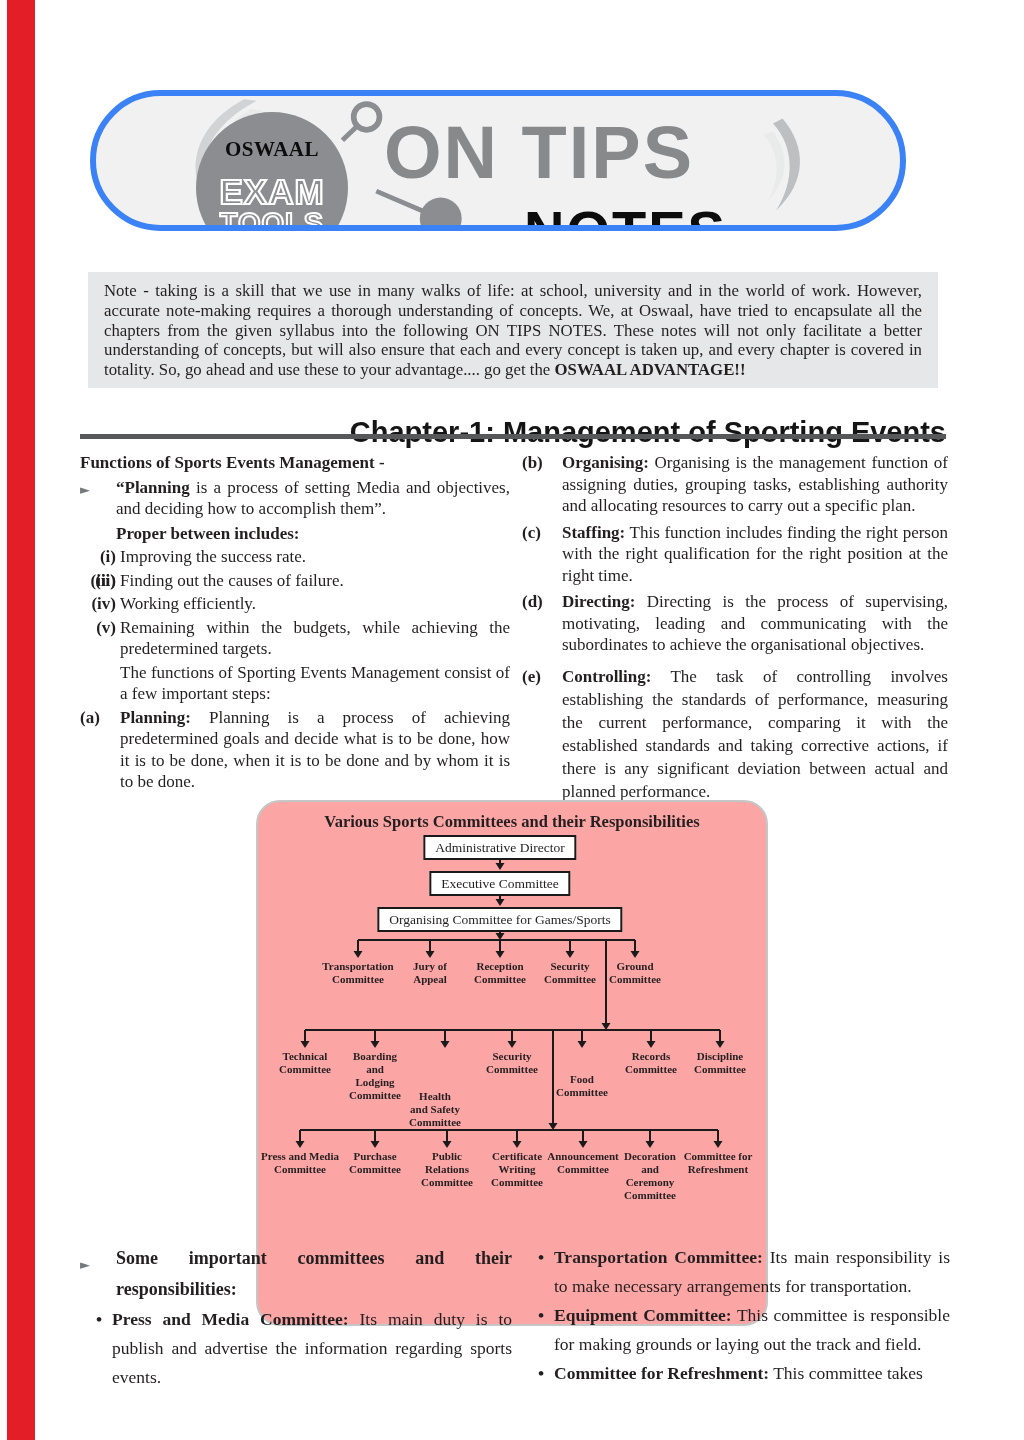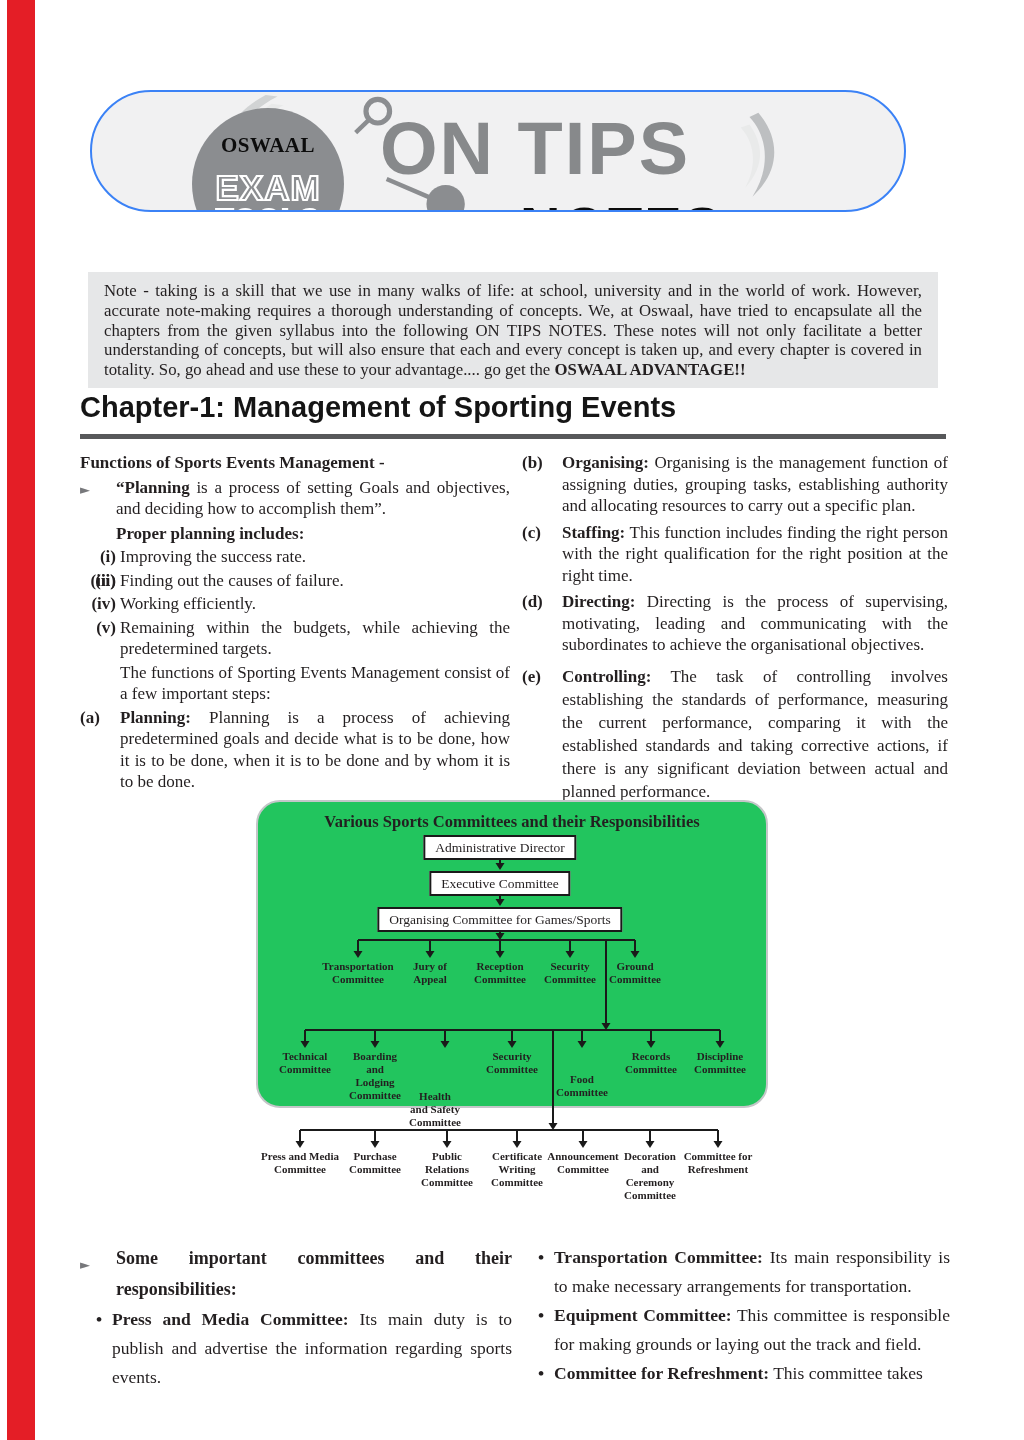--- a/index.html
+++ b/index.html
@@ -5,22 +5,22 @@
   html,body{margin:0;padding:0;}
   body{
     width:1024px;height:1440px;position:relative;background:#ffffff;
     font-family:"Liberation Serif",serif;color:#231f20;overflow:hidden;
   }
   
   .red-strip{position:absolute;left:7px;top:0;width:28px;height:1440px;background:#e41e26;}
 
   
   .pill{
-    position:absolute;left:90px;top:90px;width:816px;height:122px;box-sizing:border-box;
-    background:#f1f1f2;border:2px solid #3b82f6;border-radius:88px;overflow:hidden;
+    position:absolute;left:90px;top:90px;width:816px;height:141px;box-sizing:border-box;
+    background:#f1f1f2;border:6px solid #3b82f6;border-radius:88px;overflow:hidden;
   }
   .pill svg.deco{position:absolute;left:0;top:0;width:100%;height:100%;}
   .logo-circle{
     position:absolute;left:100px;top:16px;width:152px;height:152px;border-radius:50%;
     background:#8b8d90;display:flex;flex-direction:column;align-items:center;justify-content:center;
     line-height:1;z-index:2;
   }
   .logo-l1{font-family:"Liberation Serif",serif;font-weight:bold;font-size:21px;color:#0c0c0c;letter-spacing:.5px;}
   .logo-l2{font-family:"Liberation Sans",sans-serif;font-weight:bold;font-size:35px;color:#8b8d90;-webkit-text-stroke:2.2px #ffffff;margin-top:14px;letter-spacing:1px;}
   .logo-l3{font-family:"Liberation Sans",sans-serif;font-weight:bold;font-size:29px;color:#8b8d90;-webkit-text-stroke:2px #ffffff;letter-spacing:1px;}
@@ -33,42 +33,42 @@
     font-weight:bold;font-size:56px;letter-spacing:2px;color:#0c0c0c;z-index:2;
   }
 
   
   .intro{
     position:absolute;left:88px;top:272px;width:850px;box-sizing:border-box;height:116px;
     background:#e6e7e8;padding:9px 16px 8px 16px;font-size:16.8px;line-height:19.8px;text-align:justify;
   }
   
   .chapter{
-    position:absolute;left:80px;top:391px;width:866px;text-align:left;
+    position:absolute;left:80px;top:416px;width:866px;text-align:right;
     font-family:"Liberation Sans",sans-serif;font-weight:bold;font-size:29px;color:#151515;
   }
   .rule{position:absolute;left:80px;top:434px;width:866px;height:5px;background:#57585a;}
 
   
   .col{position:absolute;top:452px;font-size:17px;line-height:21.5px;text-align:justify;}
   .col-left{left:80px;width:430px;}
   .col-right{left:522px;width:426px;}
   .col-head{font-weight:bold;text-align:left;margin-bottom:3px;}
   .hang36{position:relative;padding-left:36px;}
   .hang40{position:relative;padding-left:40px;}
   .tri{position:absolute;left:0;top:2px;color:#77787b;font-size:13px;font-family:"DejaVu Sans",sans-serif;}
   .subhead{font-weight:bold;text-align:left;margin:3px 0 2px 0;}
   .rm{position:absolute;left:0;top:0;width:36px;text-align:right;font-weight:bold;}
   .lm{position:absolute;left:0;top:0;width:34px;text-align:left;font-weight:bold;}
   .item{margin-bottom:2px;}
 
   
   .diagram{
-    position:absolute;left:256px;top:800px;width:512px;height:308px;box-sizing:border-box;
-    border:2px solid #c4c6c8;border-radius:24px;background:#22c55e;
+    position:absolute;left:256px;top:800px;width:512px;height:526px;box-sizing:border-box;
+    border:2px solid #c4c6c8;border-radius:24px;background:#fca5a5;
   }
   .dg-title{position:absolute;left:0;top:10px;width:100%;text-align:center;font-weight:bold;font-size:16.5px;}
   .dg-box{
     position:absolute;left:242px;transform:translateX(-50%);white-space:nowrap;
     border:2px solid #1a1a1a;background:#fff;font-weight:normal;font-size:13.5px;
     padding:2px 10px;line-height:17px;
   }
   .dg-svg{position:absolute;left:0;top:0;width:512px;height:422px;}
   .lbl{
     position:absolute;transform:translateX(-50%);text-align:center;
@@ -124,24 +124,24 @@
 <div class="intro"><span>Note - taking is a skill that we use in many walks of life: at school, university and in the world of work. However, accurate note-making requires a thorough understanding of concepts. We, at Oswaal, have tried to encapsulate all the chapters from the given syllabus into the following ON TIPS NOTES. These notes will not only facilitate a better understanding of concepts, but will also ensure that each and every concept is taken up, and every chapter is covered in totality. So, go ahead and use these to your advantage.... go get the </span><b>OSWAAL ADVANTAGE!!</b></div>
 
 <div class="chapter">Chapter-1: Management of Sporting Events</div>
 <div class="rule"></div>
 
 <div class="col col-left">
   <div class="col-head">Functions of Sports Events Management -</div>
 
   <div class="hang36 item">
     <span class="tri">►</span>
-    <b>“Planning</b><span> is a process of setting Goals and objectives, and deciding how to accomplish them”.</span>
-  </div>
-
-  <div class="subhead hang36"><span>Proper planning includes:</span></div>
+    <b>“Planning</b><span> is a process of setting Media and objectives, and deciding how to accomplish them”.</span>
+  </div>
+
+  <div class="subhead hang36"><span>Proper between includes:</span></div>
 
   <div class="hang40 item">
     <span class="rm">(i)</span>
     <span>Improving the success rate.</span>
   </div>
   <div class="hang40 item">
     <span class="rm">(ii)</span>
   </div>
   <div class="hang40 item">
     <span class="rm">(iii)</span>

